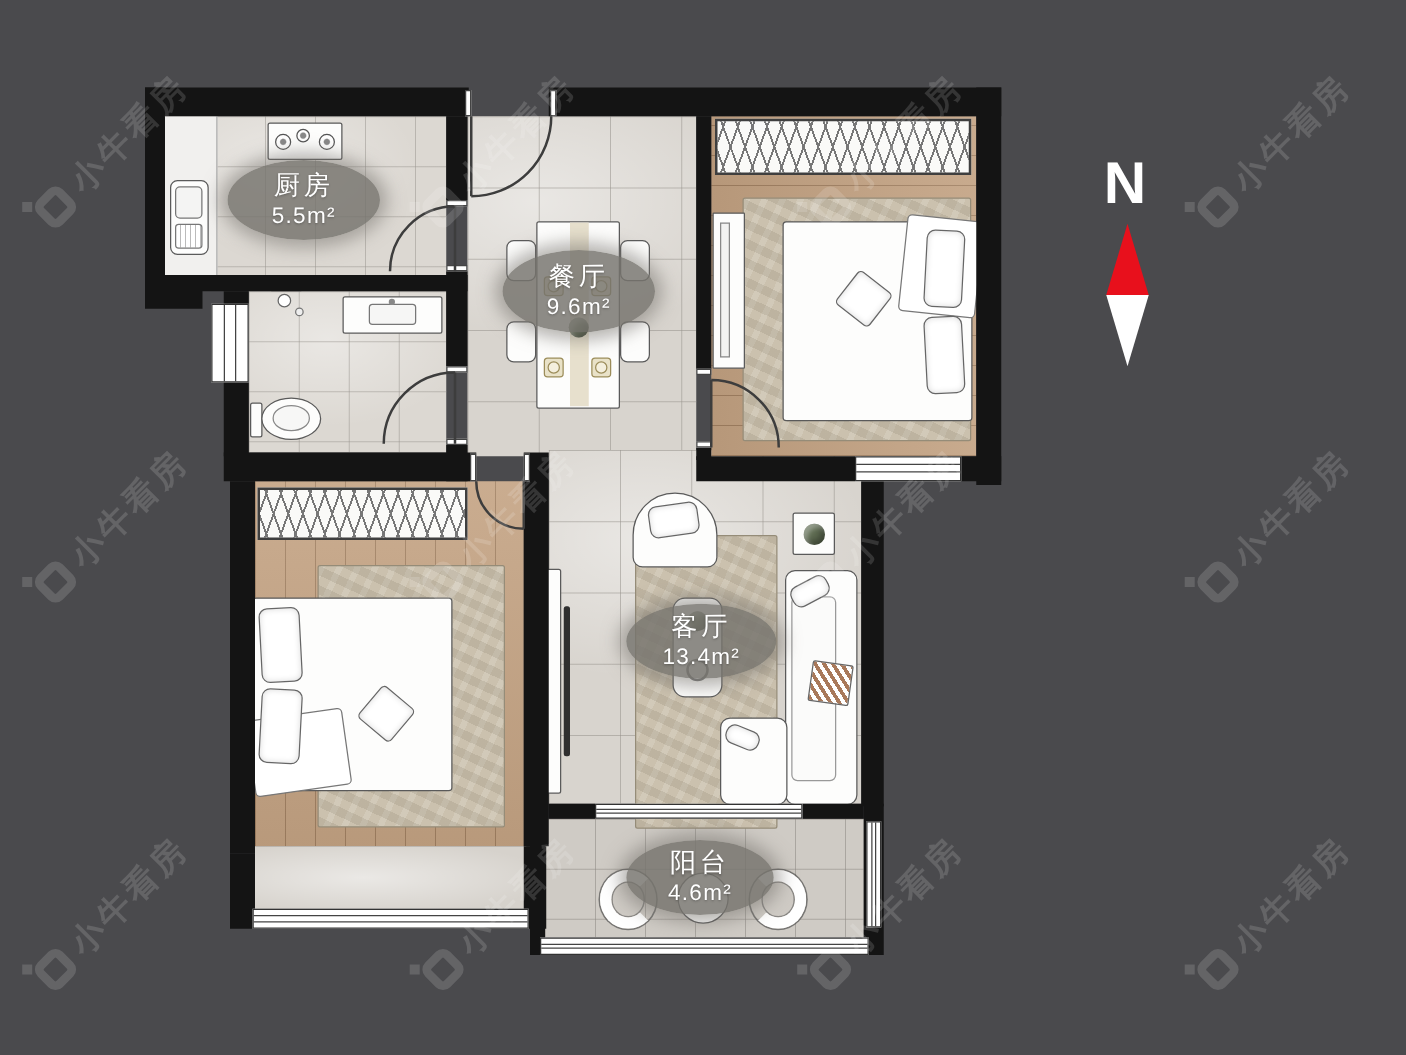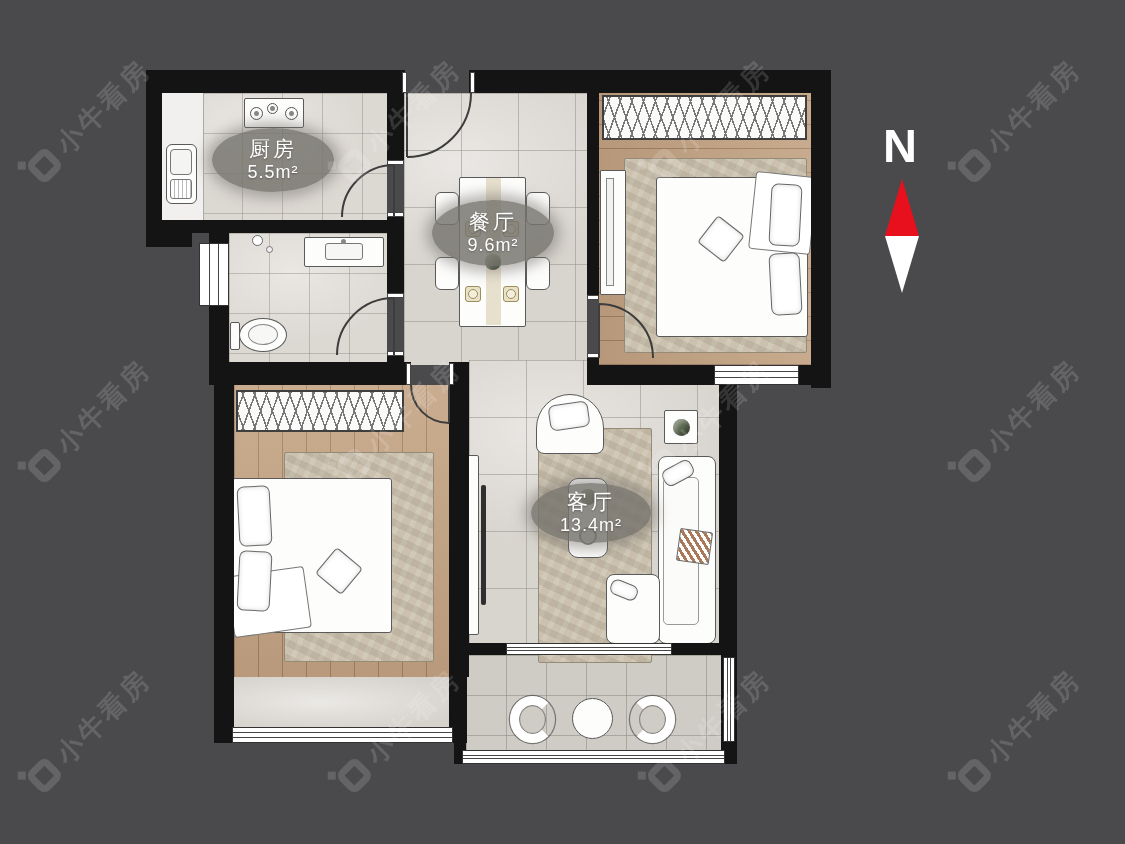--- a/index.html
+++ b/index.html
@@ -4,21 +4,21 @@
 <style>
   html,body { margin:0; padding:0; }
   body {
     width:1125px; height:844px; position:relative; overflow:hidden;
     background:#4a4a4d;
     font-family:"Liberation Sans","DejaVu Sans",sans-serif;
   }
   .abs { position:absolute; box-sizing:border-box; }
 
   
-  #plan { left:144px; top:60px; width:700px; height:710px; }
+  #plan { left:114px; top:60px; width:700px; height:710px; }
 
   
   .tile {
     background-color:#d8d4ce;
     background-image:
       linear-gradient(rgba(150,146,140,.55) 1px, transparent 1px),
       linear-gradient(90deg, rgba(150,146,140,.55) 1px, transparent 1px),
       radial-gradient(ellipse 260px 160px at 30% 25%, rgba(255,255,255,.45), transparent 70%);
     background-size:57px 57px,57px 57px,100% 100%;
   }
@@ -284,20 +284,24 @@
     <span class="rarea">5.5m²</span>
   </div>
   <div class="abs label" style="left:288px;top:140px;width:122px;height:66px">
     <span class="rname">餐厅</span>
     <span class="rarea">9.6m²</span>
   </div>
   <div class="abs label" style="left:387px;top:423px;width:120px;height:60px">
     <span class="rname">客厅</span>
     <span class="rarea">13.4m²</span>
   </div>
+  <div class="abs label" style="left:387px;top:612px;width:118px;height:60px">
+    <span class="rname">阳台</span>
+    <span class="rarea">4.6m²</span>
+  </div>
 </div>
 
 <div class="abs" style="left:870px;top:118px;width:64px;height:180px">
   <div class="compass-n">N</div>
   <div class="tri-n" style="margin:6px auto 0"></div>
   <div class="tri-s" style="margin:0 auto"></div>
 </div>
 
 <div class="wm" style="left:90px;top:120px">
     <span class="wm-logo"></span>

